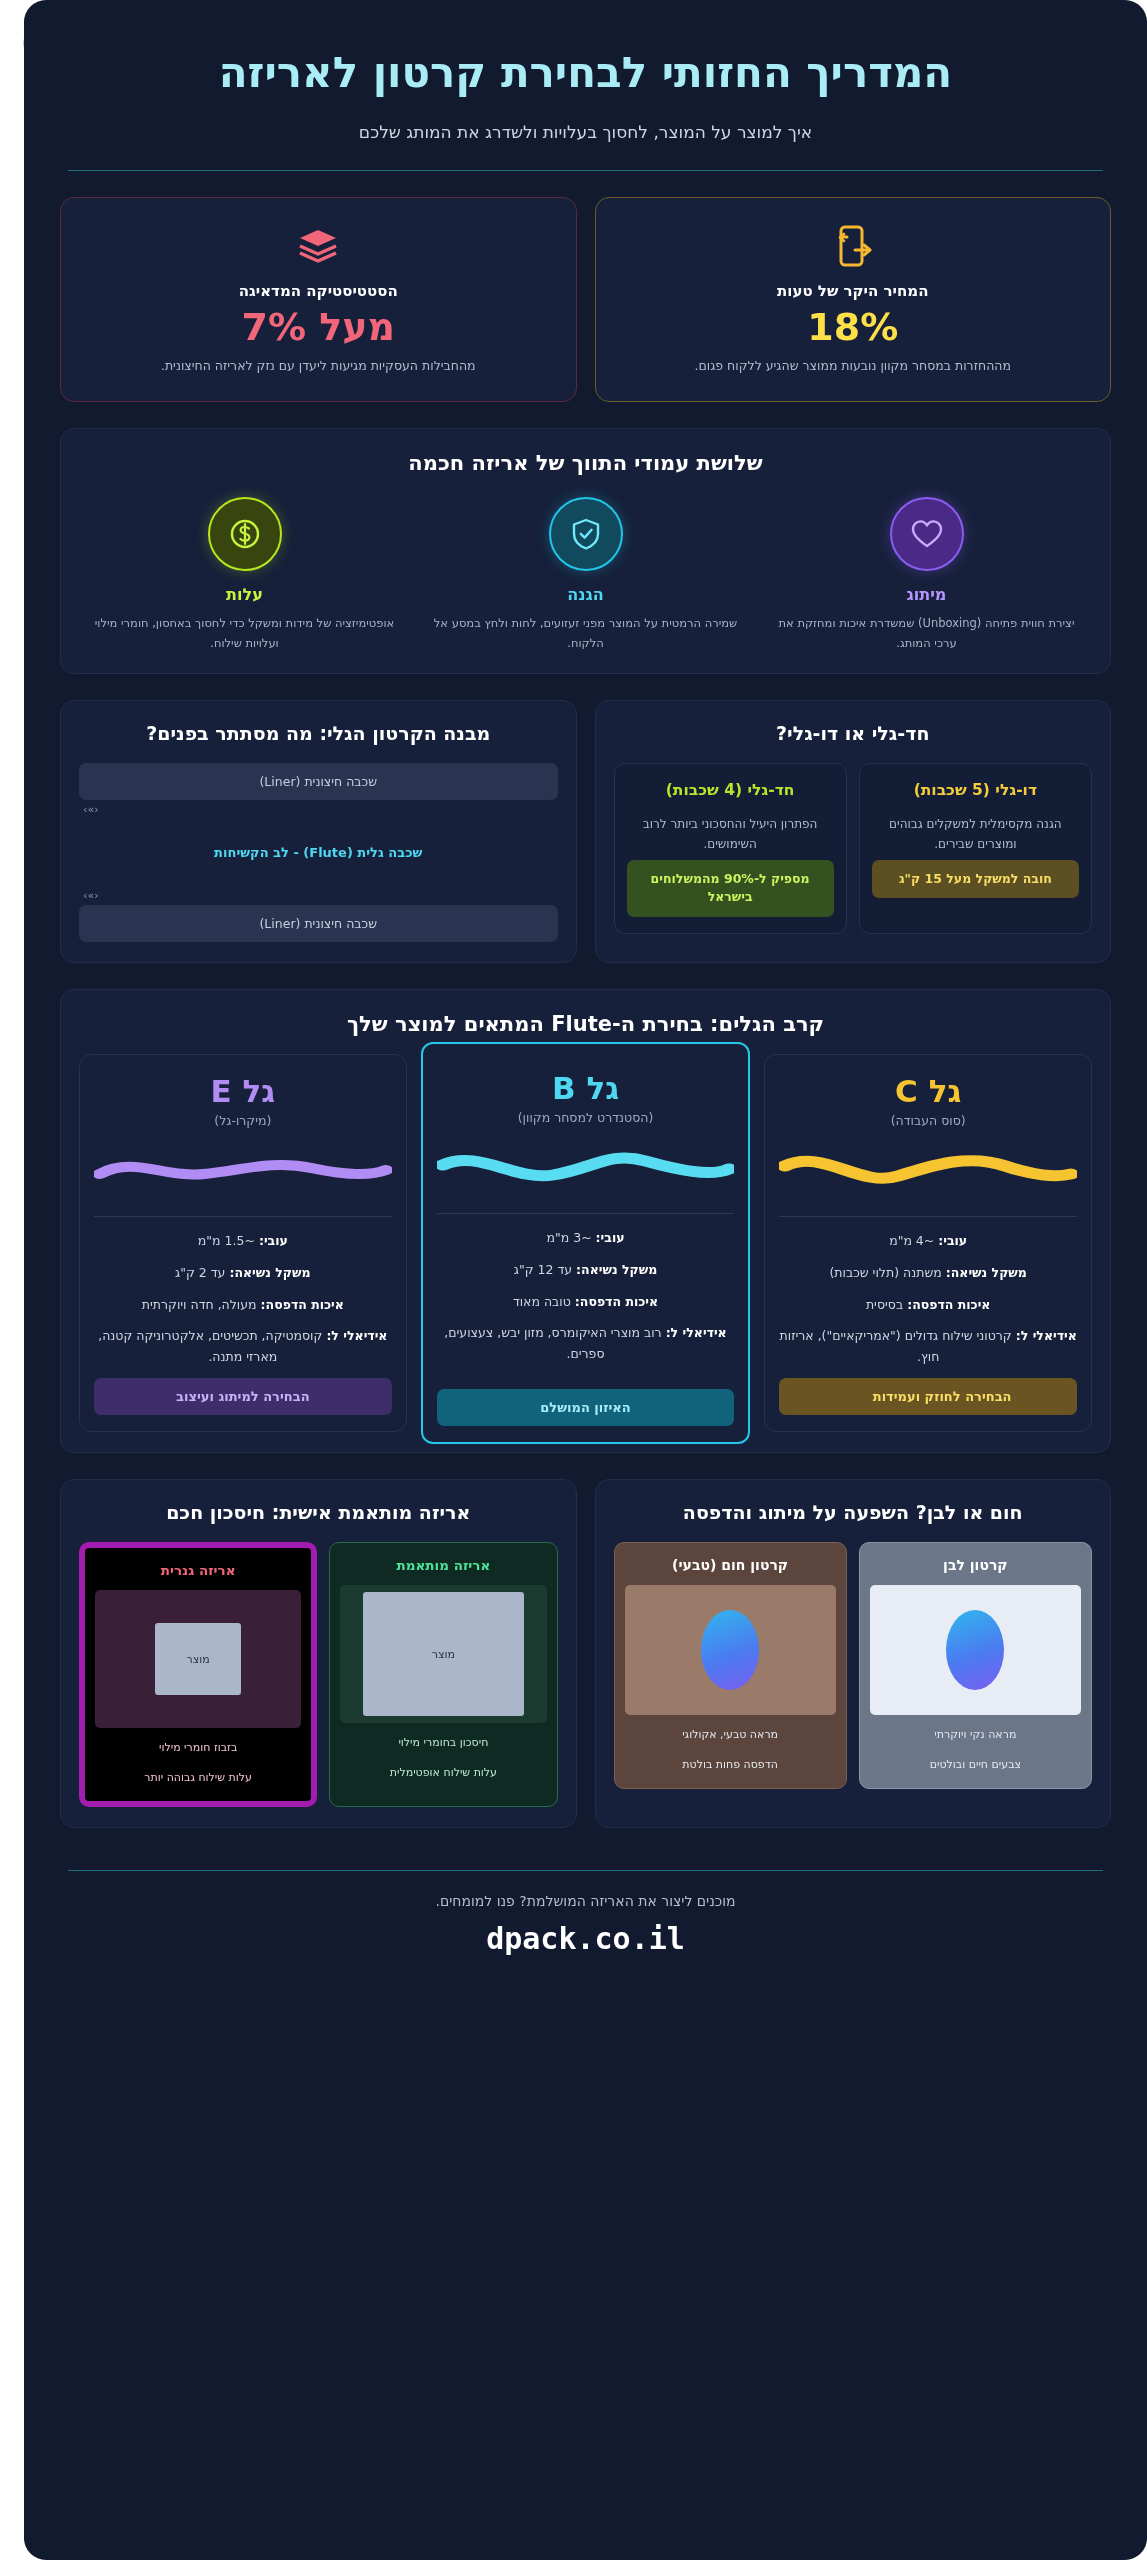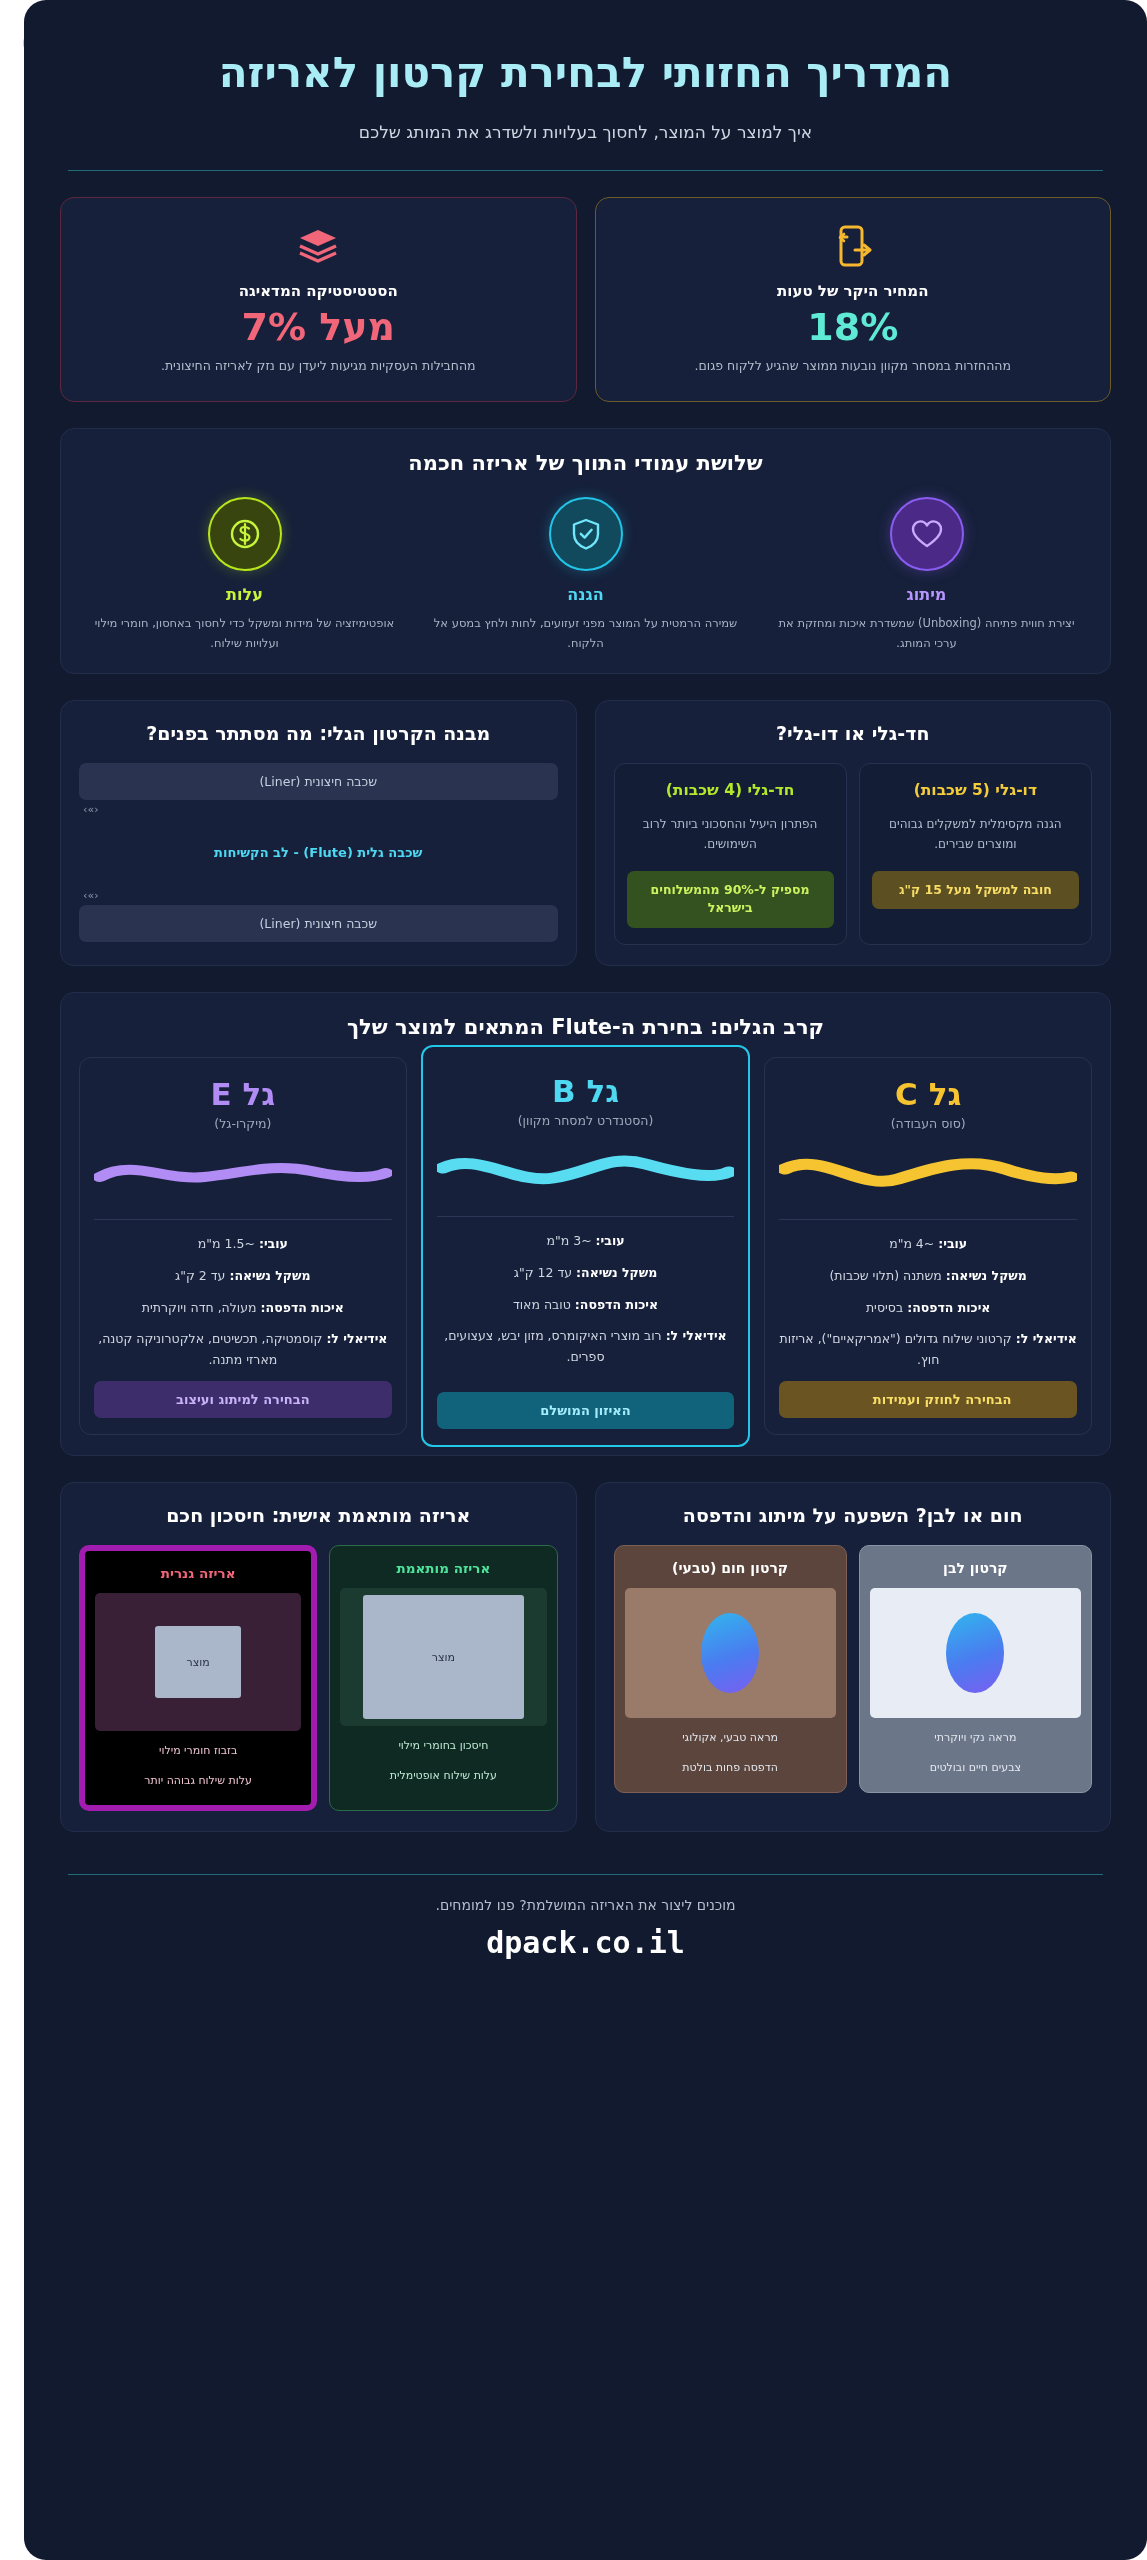--- a/index.html
+++ b/index.html
@@ -92,21 +92,21 @@
     border-radius: 14px;
     padding: 22px 22px 26px 22px;
     flex: 1;
     text-align: center;
   }
   .stat.gold { border: 1px solid #6a5b27; }
   .stat.rose { border: 1px solid #5e2740; }
   .stat-icon { height: 52px; margin-bottom: 10px; display:flex; align-items:center; justify-content:center;}
   .stat-label { color: #ffffff; font-size: 15px; font-weight: 700; }
   .stat-num { font-size: 38px; font-weight: 800; margin: 8px 0 10px 0; line-height: 1; }
-  .stat-num.gold { color: #5eead4; }
+  .stat-num.gold { color: #fde047; }
   .stat-num.rose { color: #f2667a; }
   .stat-desc { color: #b3bccd; font-size: 12.5px; line-height: 1.55; }
 
   
   .pillars { display: flex; gap: 10px; margin-top: 20px; }
   .pillar { flex: 1; text-align: center; padding: 0 6px; }
   .pill-circle {
     width: 74px; height: 74px; border-radius: 50%;
     margin: 0 auto 14px auto;
     display: flex; align-items: center; justify-content: center;
@@ -122,21 +122,21 @@
 
   
   .wall-wrap { display: flex; gap: 12px; }
   .wall {
     flex: 1; background: #131d36; border: 1px solid #26314f;
     border-radius: 11px; padding: 16px 12px; text-align: center;
   }
   .wall-title { font-size: 15.5px; font-weight: 700; line-height: 1.35; }
   .wt-gold { color: #f5cd3a; }
   .wt-lime { color: #b4e82a; }
-  .wall-desc { color: #b3bccd; font-size: 12px; line-height: 1.65; margin: 14px 0 16px 0; }
+  .wall-desc { color: #b3bccd; font-size: 12px; line-height: 1.65; margin: 14px 0 5px 0; }
   .wall-badge {
     border-radius: 7px; padding: 10px 8px;
     font-size: 12.5px; font-weight: 700; line-height: 1.5;
   }
   .wb-gold { background: #5c4f22; color: #f8dd66; }
   .wb-lime { background: #34521f; color: #cdf260; }
 
   
   .liner {
     background: #2a3450; color: #c6cfdf; border-radius: 7px;

